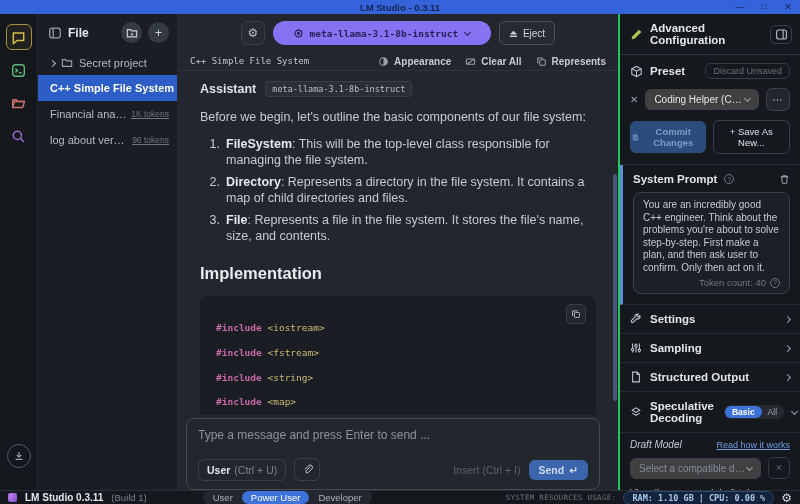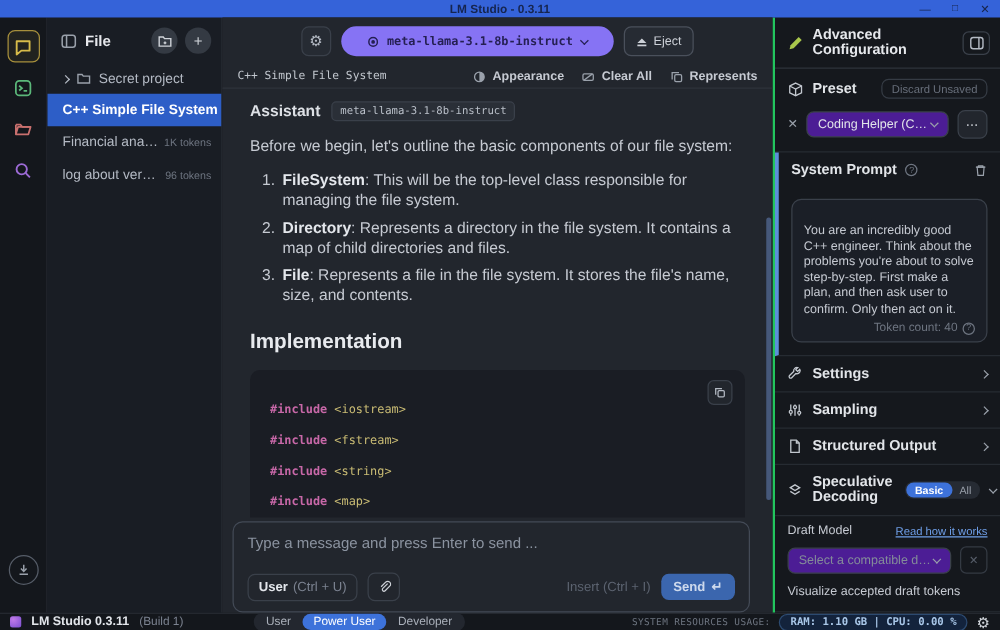--- a/index.html
+++ b/index.html
@@ -43,21 +43,21 @@
   .sb-title { font-size:12px; font-weight:bold; color:#e6e8ec; flex:1; }
   .sb-round { width:21px; height:21px; border-radius:50%; background:#343a43; color:#cfd3d9;
               display:flex; align-items:center; justify-content:center; font-size:12px; }
   .sb-row { display:flex; align-items:center; gap:6px; padding:6px 8px 6px 12px; color:#b4bac4; }
   .sb-folder-ico { color:#9aa1ab; display:flex; }
   .sb-item { display:flex; align-items:center; gap:4px; padding:7px 8px 7px 12px; font-size:11px;
              color:#b4bac4; }
   .sb-item.sel { background:#2d5ec7; color:#fff; font-weight:bold; }
   .sb-item .lbl { white-space:nowrap; overflow:hidden; text-overflow:ellipsis; }
   .sb-item.sel .lbl { flex:none; }
-  .sb-tokens { margin-left:auto; font-size:8.5px; color:#6e7581; font-weight:normal; white-space:nowrap; }
+  .sb-tokens { margin-left:auto; font-size:8.5px; color:#6e7581; font-weight:normal; white-space:nowrap;text-decoration:underline; }
   .sb-item.sel .sb-tokens { color:#a9c0ef; margin-left:4px; }
   .sb-dots { color:#dfe5f2; font-weight:bold; letter-spacing:1px; margin-left:auto; font-size:10px; }
   .chev { display:inline-block; width:5px; height:5px; border-right:1.4px solid currentColor;
           border-bottom:1.4px solid currentColor; flex:none; }
   .chev.r { transform:rotate(-45deg); }
   .chev.d { transform:rotate(45deg); margin-top:-2px; }
 
   
   .chat { flex:1; background:#22262d; display:flex; flex-direction:column; min-width:0; position:relative; }
   .chat-toolbar { height:38px; display:flex; align-items:center; justify-content:center; gap:8px; flex:none; }
@@ -124,46 +124,46 @@
   .pn-title { font-size:11.5px; font-weight:bold; color:#e6e8ec; flex:1; }
   .pn-toggle { width:22px; height:19px; border:1px solid #3a404a; border-radius:5px; color:#b4bac4;
                display:flex; align-items:center; justify-content:center; }
   .pn-section { padding:8px 10px 10px; border-bottom:1px solid #262b32; }
   .pn-row { display:flex; align-items:center; gap:7px; }
   .pn-label { font-size:11.5px; font-weight:bold; color:#e2e5e9; }
   .pn-ico { color:#c2c7ce; display:flex; flex:none; }
   .dim-btn { margin-left:auto; border:1px solid #353b44; border-radius:6px; padding:2px 7px;
              font-size:9px; color:#686f7b; background:transparent; }
   .x-ico { color:#9aa1ab; font-size:10px; line-height:1; }
-  .select { flex:1; display:flex; align-items:center; background:#4c1d95; border:1px solid #3a404a;
+  .select { flex:1; display:flex; align-items:center; background:#404040; border:1px solid #3a404a;
             border-radius:6px; padding:4px 8px; font-size:10px; color:#e2e5e9; min-width:0; }
   .select .chev { margin-left:auto; color:#9aa1ab; }
   .select .txt { white-space:nowrap; overflow:hidden; text-overflow:ellipsis; }
   .dots-btn { width:24px; height:23px; border:1px solid #3a404a; border-radius:6px; color:#cfd3d9;
               display:flex; align-items:center; justify-content:center; font-size:10px; letter-spacing:1px; background:#22262d; }
   .commit-btn { flex:1; background:#2b4d7d; border:none; border-radius:6px; padding:5px 2px;
                 color:#7e9cc4; font-size:9.5px; font-weight:bold; display:flex; align-items:center;
                 justify-content:center; gap:4px; }
   .saveas-btn { flex:1; border:1px solid #3a404a; background:transparent; border-radius:6px; padding:5px 2px;
                 color:#dde0e6; font-size:9.5px; }
   .help { display:inline-flex; width:10px; height:10px; border:1px solid #6e7581; border-radius:50%;
           color:#6e7581; font-size:7px; align-items:center; justify-content:center; flex:none; }
   .sysprompt { border-left:3px solid #5c8fd9; }
-  .sp-box { margin-top:17px; background:#1b1f27; border:1px solid #3a404a; border-radius:8px; padding:19px 9px 5px; }
+  .sp-box { margin-top:7px; background:#1b1f27; border:1px solid #3a404a; border-radius:8px; padding:6px 9px 5px; }
   .sp-text { font-size:10px; line-height:12.5px; color:#c6cad2; }
   .sp-count { display:flex; justify-content:flex-end; align-items:center; gap:4px; margin-top:3px;
               font-size:9.5px; color:#6e7581; }
   .sec-row { display:flex; align-items:center; gap:8px; padding:8px 10px; border-bottom:1px solid #262b32; }
   .sec-row .chev { margin-left:auto; color:#9aa1ab; }
   .seg { display:flex; background:#262b33; border-radius:9px; padding:1px; margin-left:2px; }
   .seg .seg-on { background:#3d72da; color:#fff; border-radius:8px; padding:1px 7px; font-size:8.5px; font-weight:bold; }
   .seg .seg-off { color:#9aa1ab; padding:1px 6px; font-size:8.5px; }
   .spec-body { padding:6px 10px 10px; border-bottom:1px solid #262b32; }
   .draft-row { display:flex; align-items:center; }
-  .draft-lbl { font-size:10px; color:#c6cad2; }
+  .draft-lbl { font-size:10px; color:#c6cad2;font-style:italic; }
   .link { margin-left:auto; font-size:9px; color:#6f9fe8; text-decoration:underline; }
   .xsq-btn { width:22px; height:22px; border:1px solid #343a43; border-radius:5px; color:#565d69;
              display:flex; align-items:center; justify-content:center; font-size:9px; background:transparent; }
   .toggle-row { display:flex; align-items:center; gap:8px; margin-top:9px; }
   .toggle-lbl { font-size:10px; color:#c6cad2; }
 
   
   .logo { width:9px; height:9px; border-radius:2px; flex:none;
           background:radial-gradient(circle at 30% 30%, #c07ae8, #7a4fd0); }
   .st-app { font-size:10px; font-weight:bold; color:#e2e5ea; white-space:nowrap; }
@@ -407,20 +407,31 @@
           <span class="pn-label">Preset</span>
           <button class="dim-btn">Discard Unsaved</button>
         </div>
         <div class="pn-row" style="margin-top:9px;">
           <span class="x-ico">✕</span>
           <div class="select">
             <span class="txt">Coding Helper (C++)</span>
             <span class="chev d"></span>
           </div>
           <span class="dots-btn">⋯</span>
+        </div>
+        <div class="pn-row" style="margin-top:9px;">
+          <button class="commit-btn">
+            <svg width="9" height="9" viewBox="0 0 16 16" fill="none" stroke="currentColor" stroke-width="1.6">
+                <path d="M2.5 2.5h9l2 2v9h-11z"></path>
+                <rect x="5" y="8.5" width="6" height="5"></rect>
+                <path d="M5 2.5h5v3H5z"></path>
+              </svg>
+            <span>Commit Changes</span>
+          </button>
+          <button class="saveas-btn">+ Save As New...</button>
         </div>
       </div>
 
       <div class="pn-section sysprompt">
         <div class="pn-row">
           <span class="pn-label">System Prompt</span>
           <span class="help">?</span>
           <span style="margin-left:auto;color:#9aa1ab;display:flex;">
             <svg width="11" height="11" viewBox="0 0 16 16" fill="none" stroke="currentColor" stroke-width="1.4">
                 <path d="M2.5 4h11"></path>

